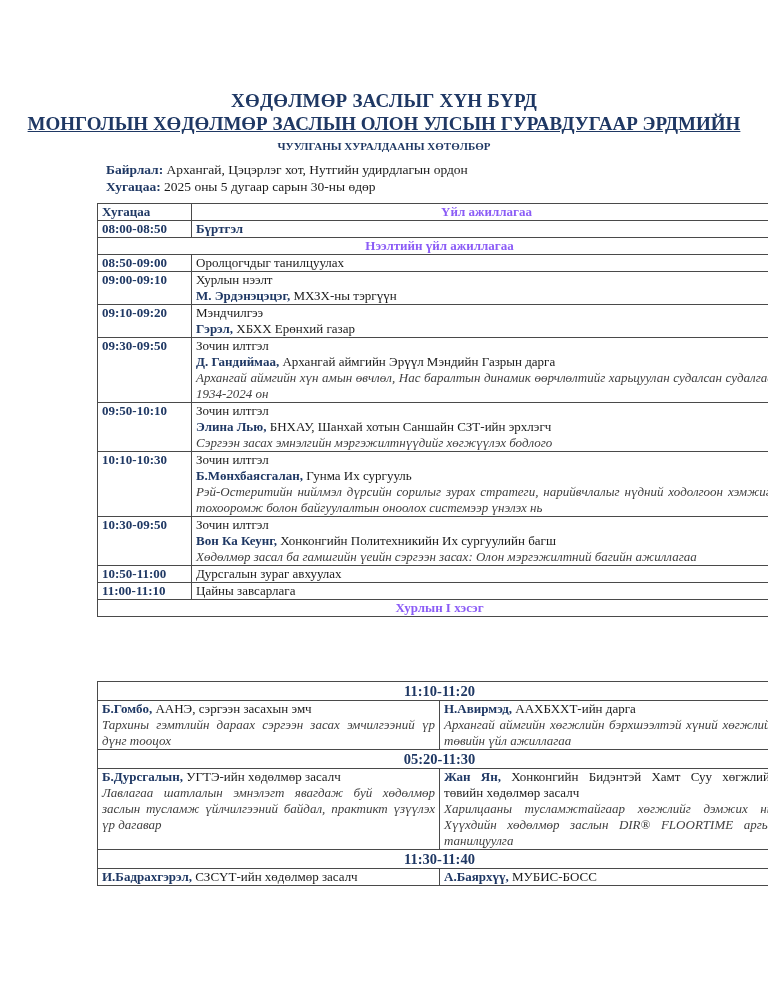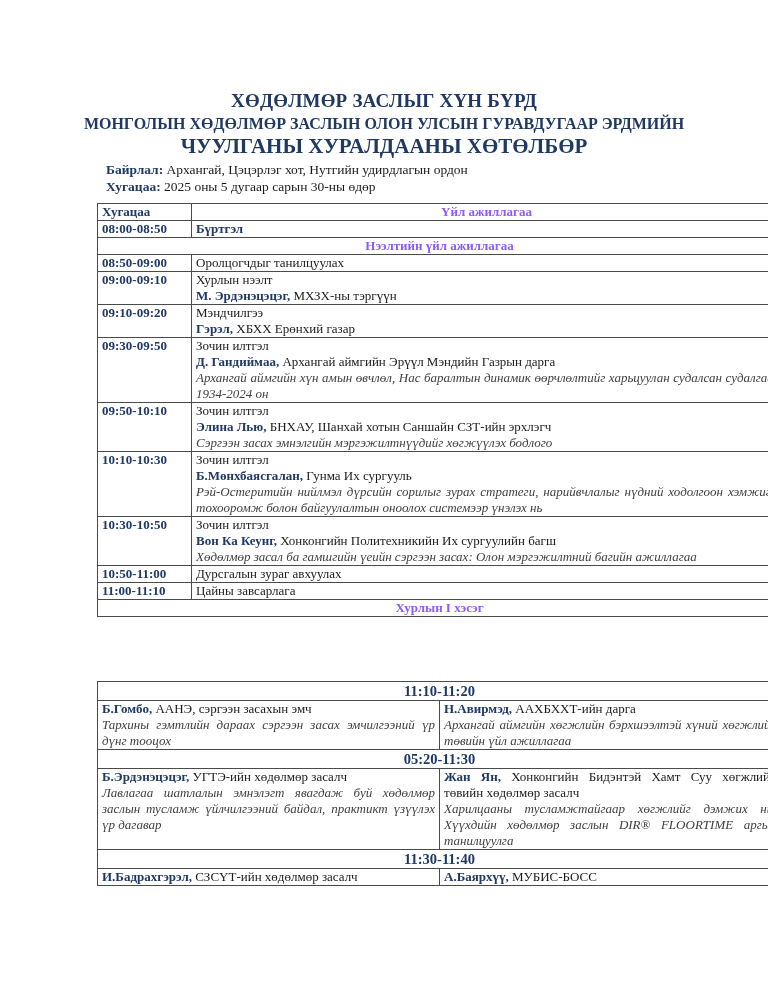--- a/index.html
+++ b/index.html
@@ -4,22 +4,22 @@
 <style>
   html, body { margin: 0; padding: 0; background: #ffffff; }
   body {
     width: 768px; height: 994px; position: relative; overflow: hidden;
     font-family: "Liberation Serif", "DejaVu Serif", serif;
     color: #1a1a1a;
   }
   .page { position: absolute; left: 0; top: 0; width: 768px; }
   .title-block { position: absolute; top: 89px; left: 0; width: 768px; text-align: center; color: #1f3864; font-weight: bold; }
   .title-1 { font-size: 19px; line-height: 24px; letter-spacing: 0.2px; }
-  .title-2 { font-size: 16px; line-height: 22px; margin-top: 0px; }
-  .title-3 { font-size: 21px; line-height: 22px; }
+  .title-2 { font-size: 19px; line-height: 22px; margin-top: 0px; text-decoration: underline; }
+  .title-3 { font-size: 11px; line-height: 22px; }
   .meta { position: absolute; left: 93px; top: 161px; font-size: 13.5px; line-height: 17px; color: #1a1a1a; margin-left: 13px; }
   .meta b { color: #1f3864; }
   table.sched {
     position: absolute; left: 97px; top: 203px; width: 685px;
     border-collapse: collapse; table-layout: fixed;
     font-size: 13px; line-height: 16px;
   }
   table.sched td {
     border: 1px solid #4a4a4a; padding: 0 4px; vertical-align: top;
   }
@@ -109,21 +109,21 @@
     </tr>
     <tr>
       <td class="time">10:10-10:30</td>
       <td colspan="2">
         <span class="line">Зочин илтгэл</span>
         <span class="line"><span class="b">Б.Мөнхбаясгалан,</span><span> Гунма Их сургууль</span></span>
         <span class="line it">Рэй-Остеритийн нийлмэл дүрсийн сорилыг зурах стратеги, нарийвчлалыг нүдний ходолгоон хэмжигч тохооромж болон байгуулалтын оноолох системээр үнэлэх нь</span>
       </td>
     </tr>
     <tr>
-      <td class="time">10:30-10:50</td>
+      <td class="time">10:30-09:50</td>
       <td colspan="2">
         <span class="line">Зочин илтгэл</span>
         <span class="line"><span class="b">Вон Ка Кеунг,</span><span> Хонконгийн Политехникийн Их сургуулийн багш</span></span>
         <span class="line it">Хөдөлмөр засал ба гамшгийн үеийн сэргээн засах: Олон мэргэжилтний багийн ажиллагаа</span>
       </td>
     </tr>
     <tr>
       <td class="time">10:50-11:00</td>
       <td colspan="2">
             <span class="line">Дурсгалын зураг авхуулах</span>
@@ -161,21 +161,21 @@
         <span class="line"><span class="b">Н.Авирмэд,</span><span> ААХБХХТ-ийн дарга</span></span>
         <span class="line it">Архангай аймгийн хөгжлийн бэрхшээлтэй хүний хөгжлийн төвийн үйл ажиллагаа</span>
       </td>
     </tr>
 
     <tr>
       <td colspan="2" class="slot">05:20-11:30</td>
     </tr>
     <tr>
       <td class="justify">
-        <span class="line"><span class="b">Б.Эрдэнэцэцэг,</span><span> УГТЭ-ийн хөдөлмөр засалч</span></span>
+        <span class="line"><span class="b">Б.Дурсгалын,</span><span> УГТЭ-ийн хөдөлмөр засалч</span></span>
         <span class="line it">Лавлагаа шатлалын эмнэлэгт явагдаж буй хөдөлмөр заслын тусламж үйлчилгээний байдал, практикт үзүүлэх үр дагавар</span>
       </td>
       <td class="justify">
         <span class="line"><span class="b">Жан Ян,</span><span> Хонконгийн Бидэнтэй Хамт Суу хөгжлийн төвийн хөдөлмөр засалч</span></span>
         <span class="line it">Харилцааны тусламжтайгаар хөгжлийг дэмжих нь: Хүүхдийн хөдөлмөр заслын DIR® FLOORTIME аргын танилцуулга</span>
       </td>
     </tr>
 
     <tr>
       <td colspan="2" class="slot">11:30-11:40</td>

